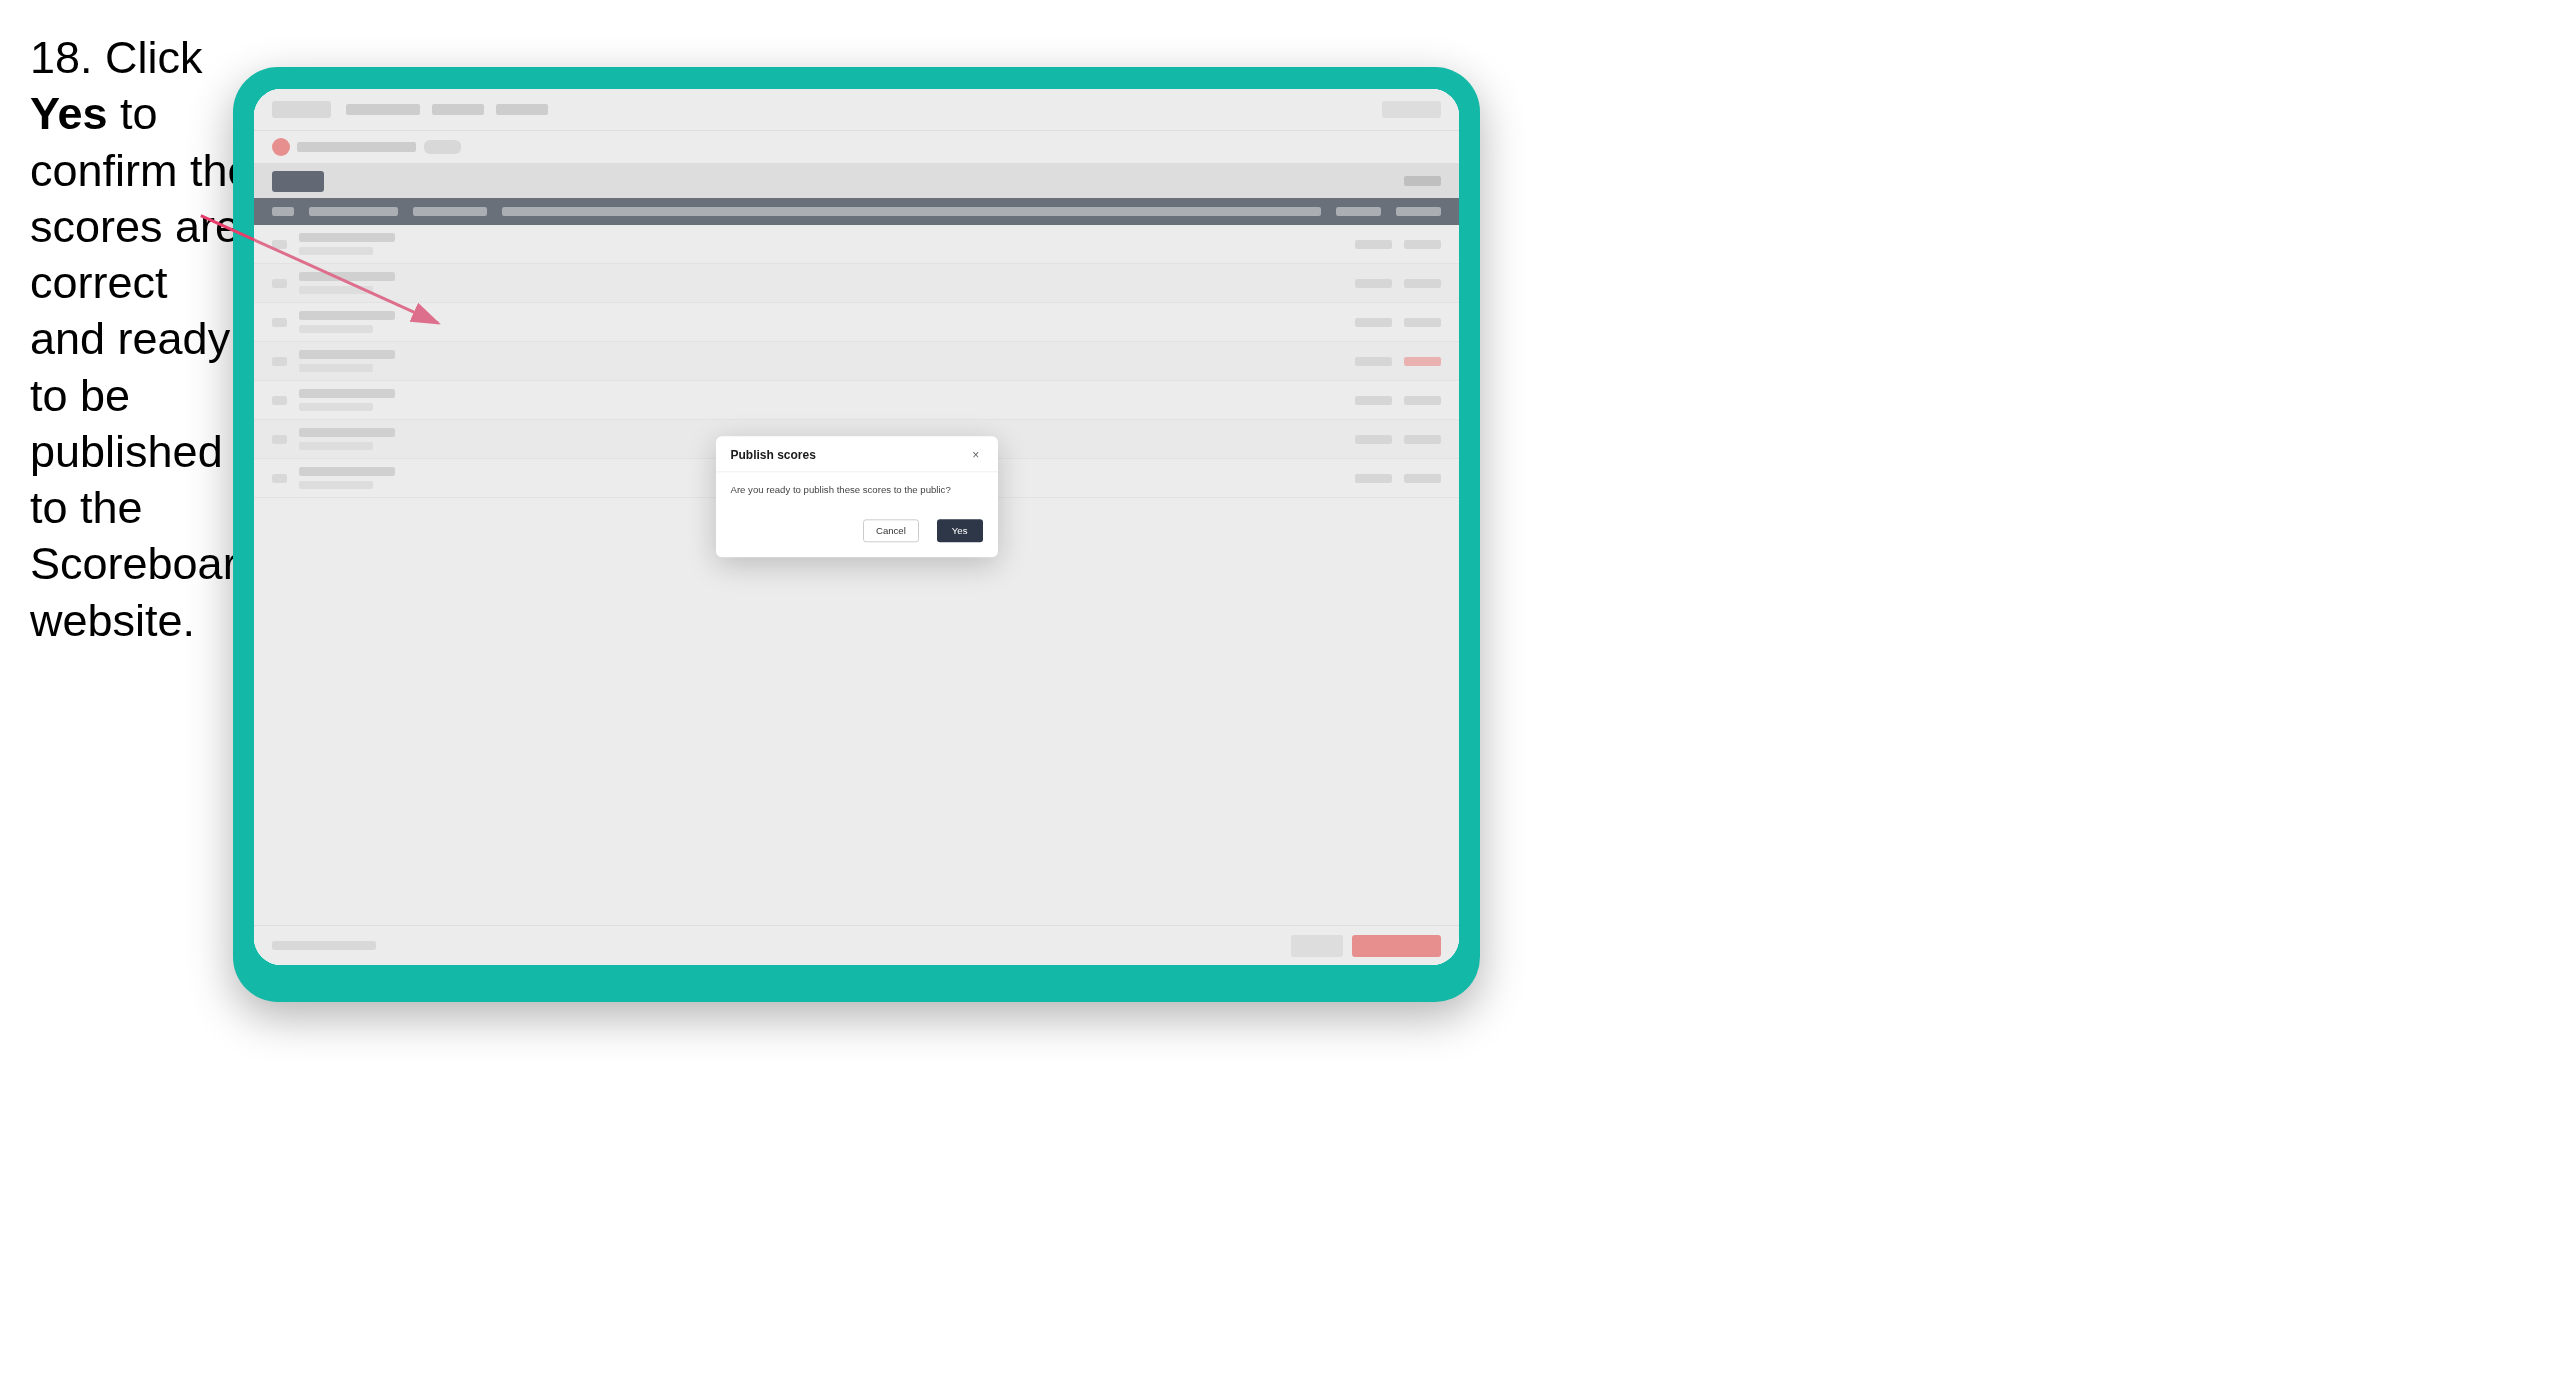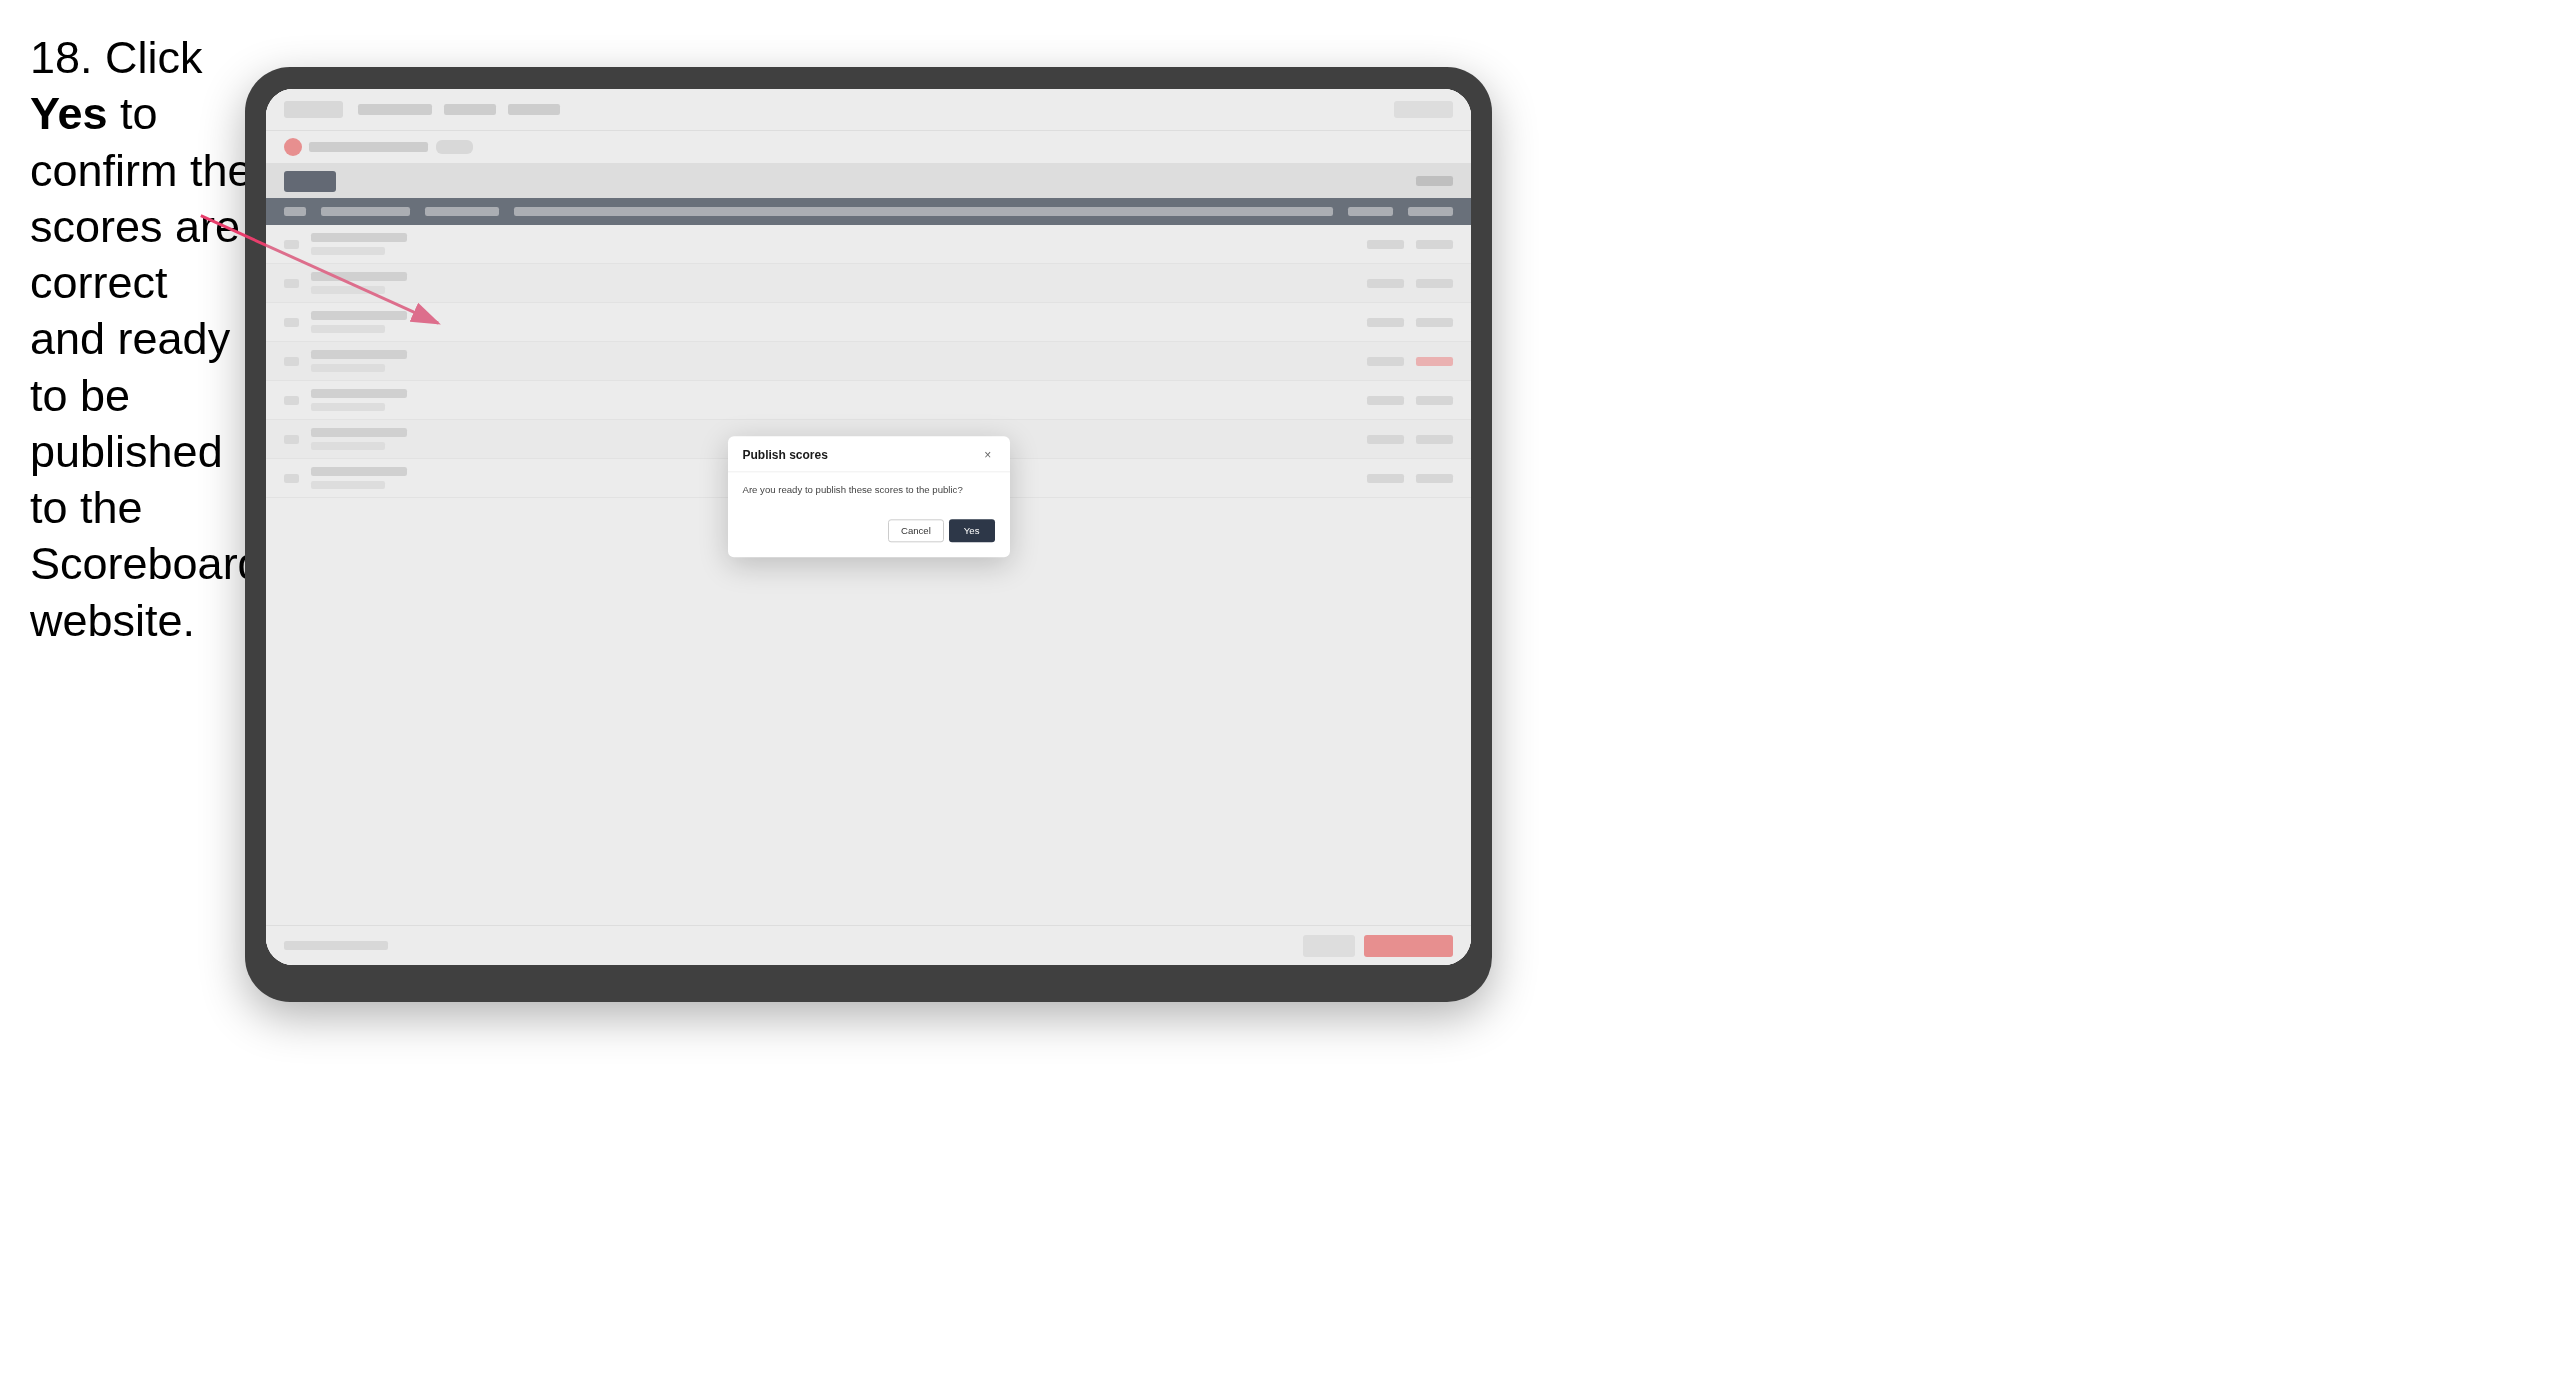--- a/index.html
+++ b/index.html
@@ -24,25 +24,25 @@
       color: #000;
     }
 
     .instruction-text strong {
       font-weight: 700;
     }
 
     
     .tablet {
       position: absolute;
-      left: 245px;
+      left: 233px;
       top: 67px;
       width: 1247px;
       height: 935px;
-      background: #404040;
+      background: #14b8a6;
       border-radius: 45px;
       box-shadow: 0 15px 45px rgba(0,0,0,0.3);
       padding: 22px 21px 37px 21px;
     }
 
     .tablet-screen {
       width: 100%;
       height: 100%;
       background: #f5f5f5;
       border-radius: 27px;
@@ -329,21 +329,21 @@
 
     .modal-message {
       font-size: 9.6px;
       color: #444;
       margin-bottom: 24px;
     }
 
     .modal-actions {
       display: flex;
       justify-content: flex-end;
-      gap: 5px;
+      gap: 18px;
     }
 
     .btn-cancel {
       padding: 5.2px 12px;
       font-size: 9.6px;
       border: 0.7px solid #ccc;
       background: #fff;
       border-radius: 3px;
       cursor: pointer;
       color: #333;

